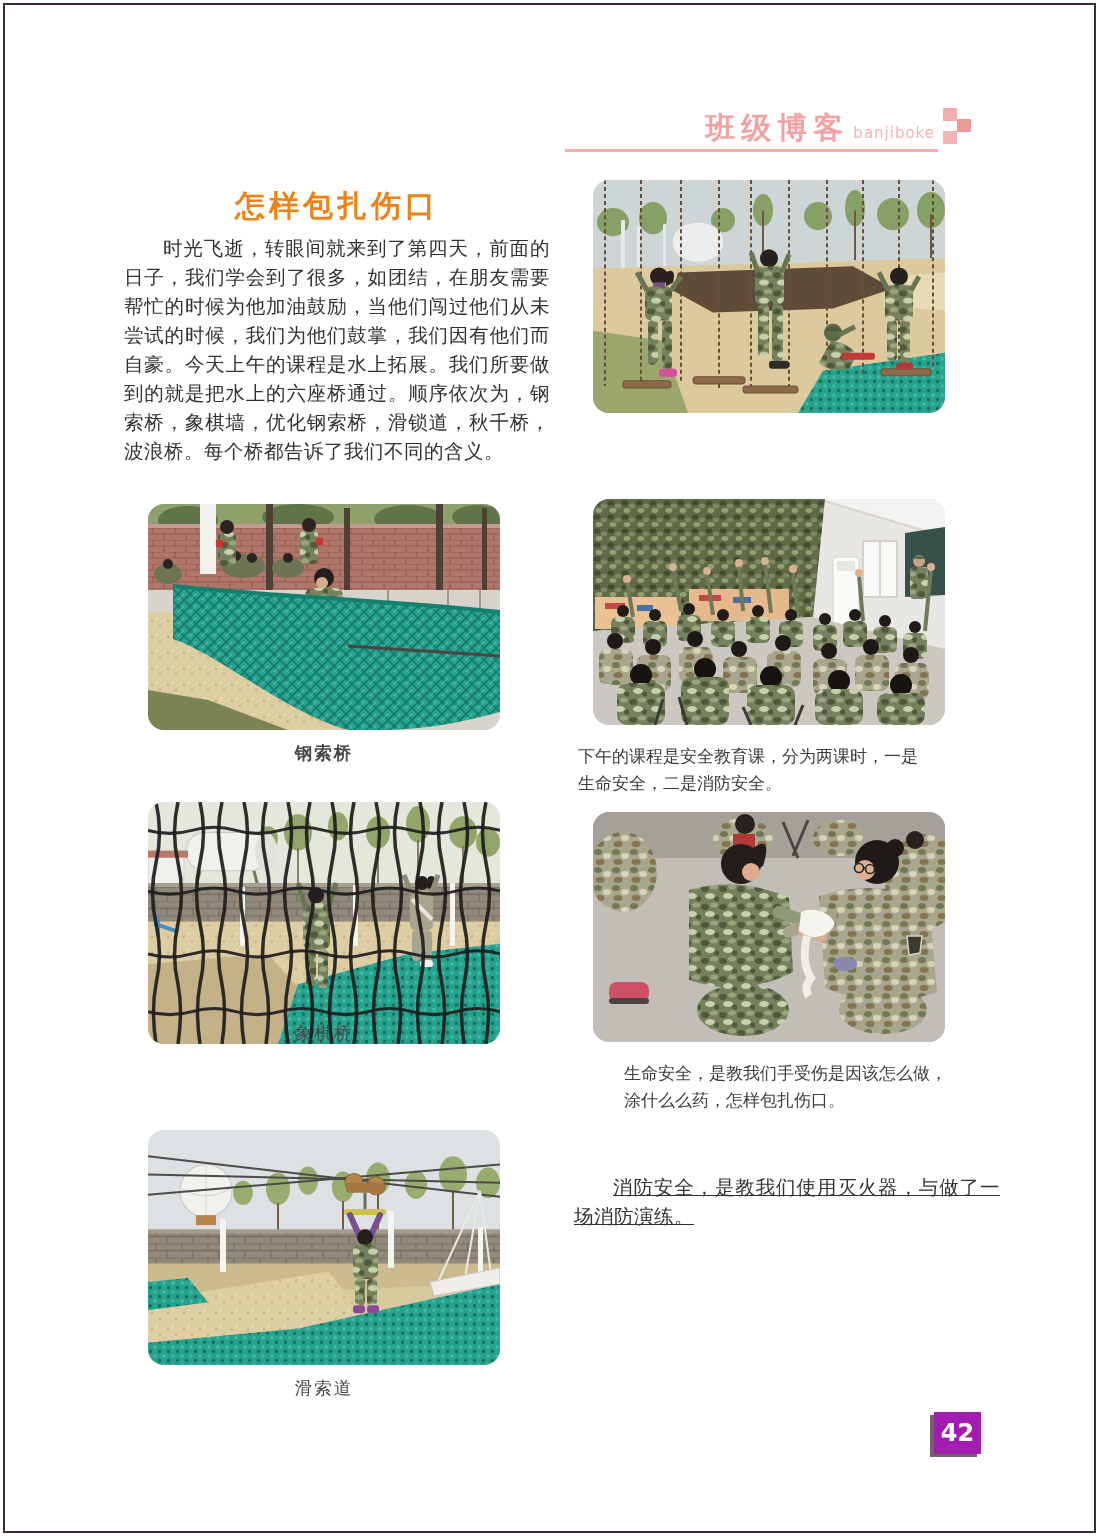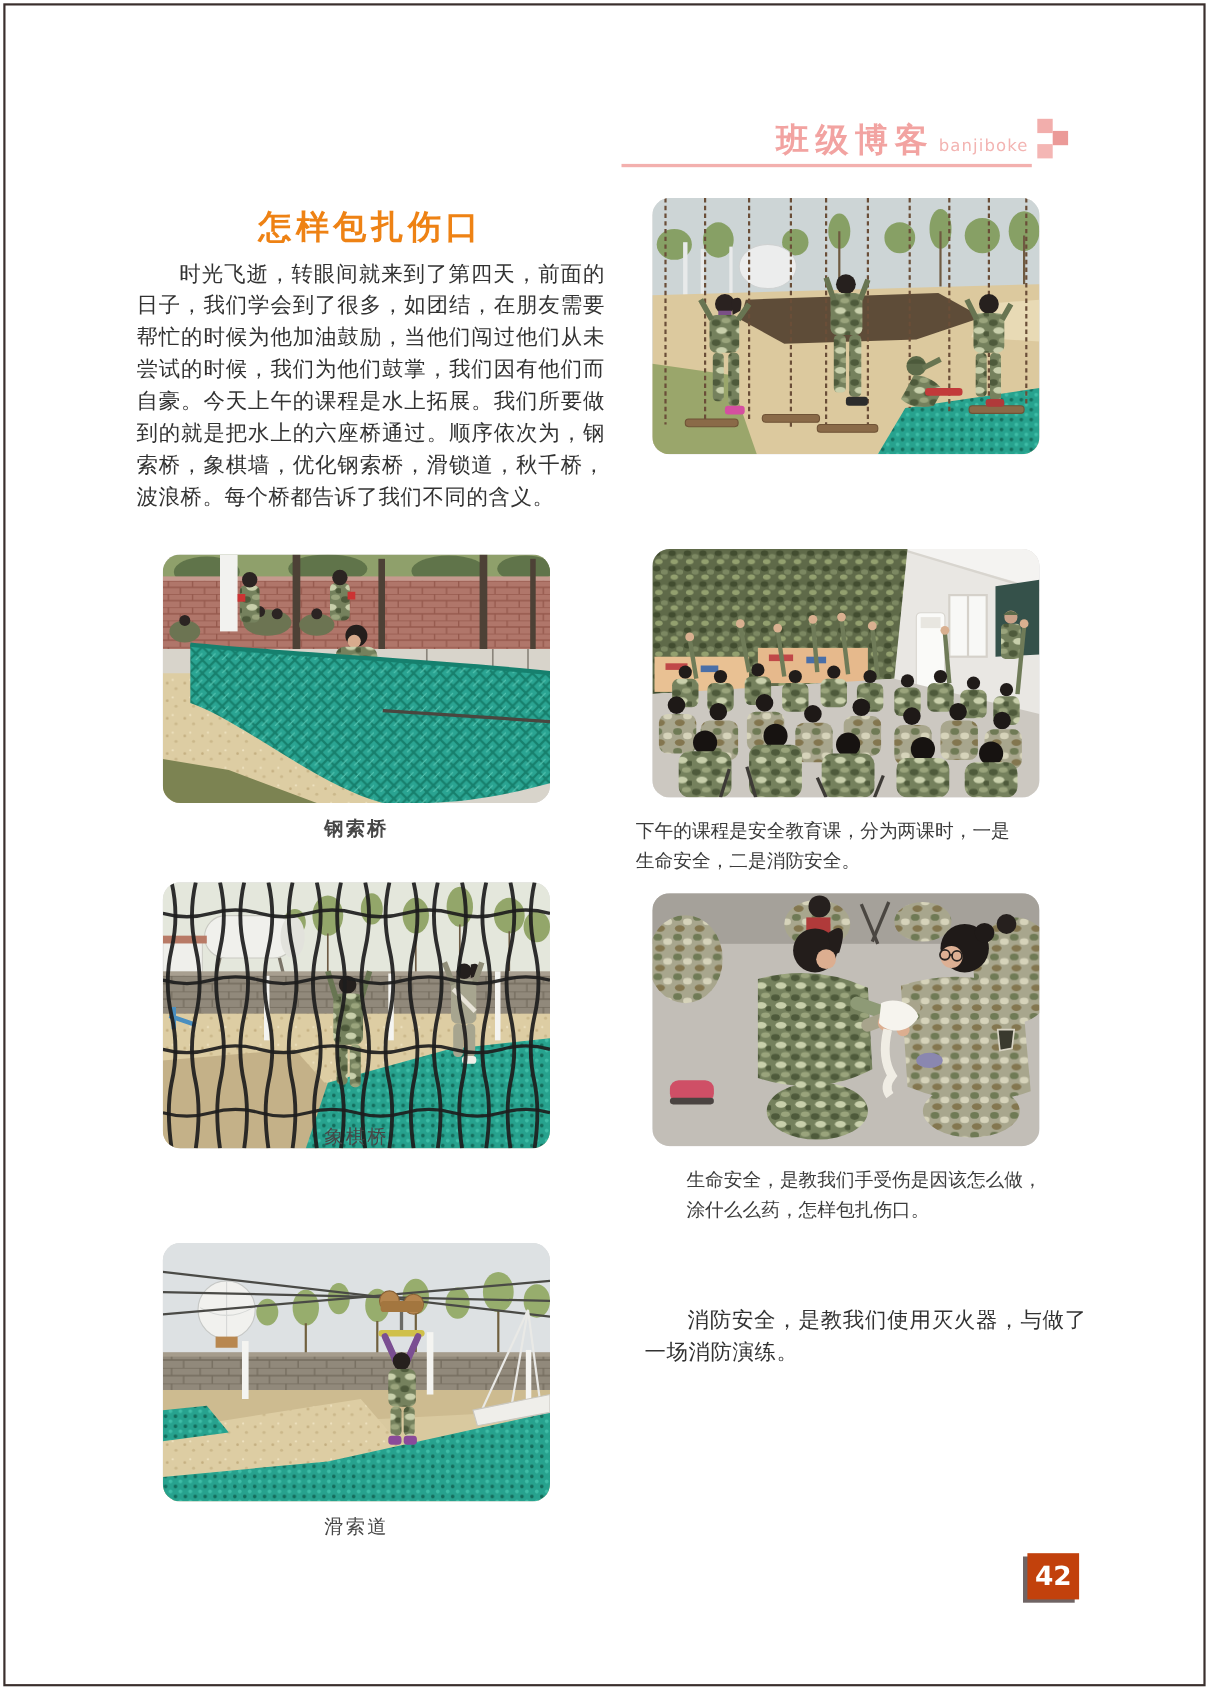--- a/index.html
+++ b/index.html
@@ -17,21 +17,21 @@
   .squares{position:absolute;left:941px;top:106px;width:32px;height:40px;}
 
   
   .art-title{position:absolute;left:125px;top:186px;width:424px;text-align:center;
              font-family:"DejaVu Serif","Liberation Serif",serif;
              font-size:30px;font-weight:bold;color:#ee8214;letter-spacing:4px;}
   .body-cn{font-family:"DejaVu Serif","Liberation Serif",serif;color:#323232;
            font-size:19.5px;line-height:29px;letter-spacing:0.5px;text-align:justify;}
   .intro{position:absolute;left:124px;top:234px;width:426px;text-indent:2em;}
   .closing{position:absolute;left:570px;top:1169px;width:434px;}
-  .closing p{margin:16px;text-indent:2em;}
+  .closing p{margin:4px;text-indent:2em;text-decoration:underline;}
 
   
   .photo{position:absolute;border-radius:16px;overflow:hidden;background:#ddd;}
   .photo svg{display:block;width:100%;height:100%;}
   .cap{position:absolute;text-align:center;font-size:17.5px;color:#474747;letter-spacing:2px;}
   .note{position:absolute;font-size:17px;line-height:27px;color:#3c3c3c;}
 
   .p-cable{left:148px;top:504px;width:352px;height:226px;}
   .p-chess{left:148px;top:802px;width:352px;height:242px;}
   .p-zip{left:148px;top:1130px;width:352px;height:235px;}
@@ -40,21 +40,21 @@
   .p-aid{left:593px;top:812px;width:352px;height:230px;}
 
   .cap-cable{left:148px;top:741px;width:352px;font-weight:bold;}
   .cap-chess{left:148px;top:1021px;width:352px;}
   .cap-zip{left:148px;top:1376px;width:352px;}
   .cap-swing{left:593px;top:424px;width:352px;}
   .note-class{left:578px;top:743px;width:352px;}
   .note-aid{left:624px;top:1060px;width:334px;}
 
   
-  .pagenum{position:absolute;left:934px;top:1412px;width:47px;height:42px;background:#c2410c;
+  .pagenum{position:absolute;left:934px;top:1412px;width:47px;height:42px;background:#a21caf;
            color:#ffffff;font-size:24px;font-weight:bold;display:flex;align-items:center;
            justify-content:center;box-shadow:-4px 3px 0 #6f6464;}
 </style>
 </head>
 <body>
 
 <svg width="0" height="0" style="position:absolute" aria-hidden="true">
   <defs>
     <pattern id="netdots" width="9" height="9" patternUnits="userSpaceOnUse">
       <rect width="9" height="9" fill="#27a28e"></rect>

